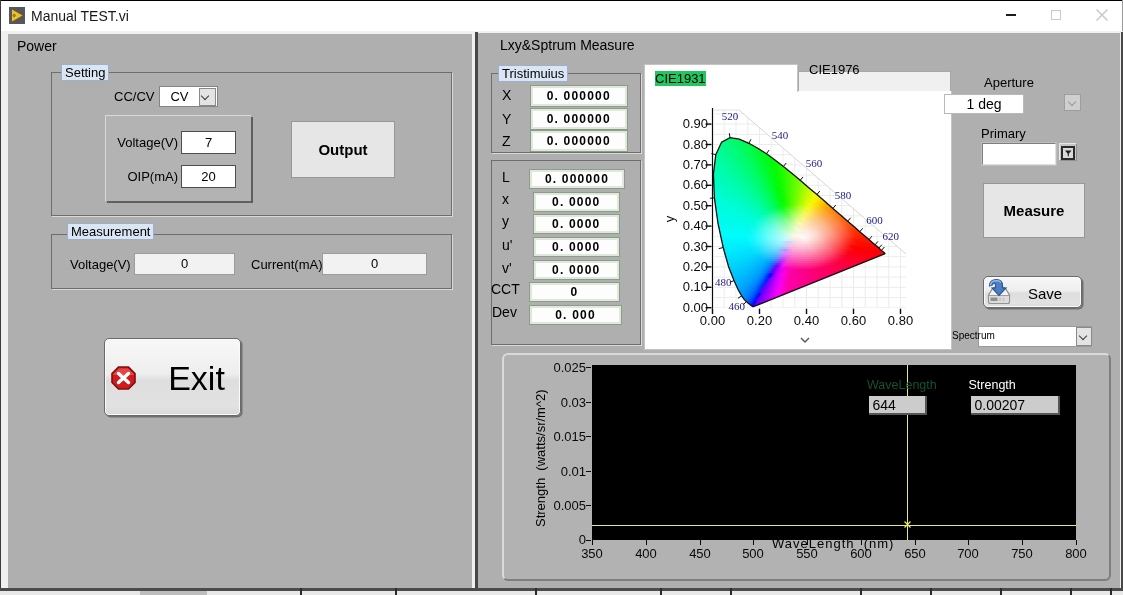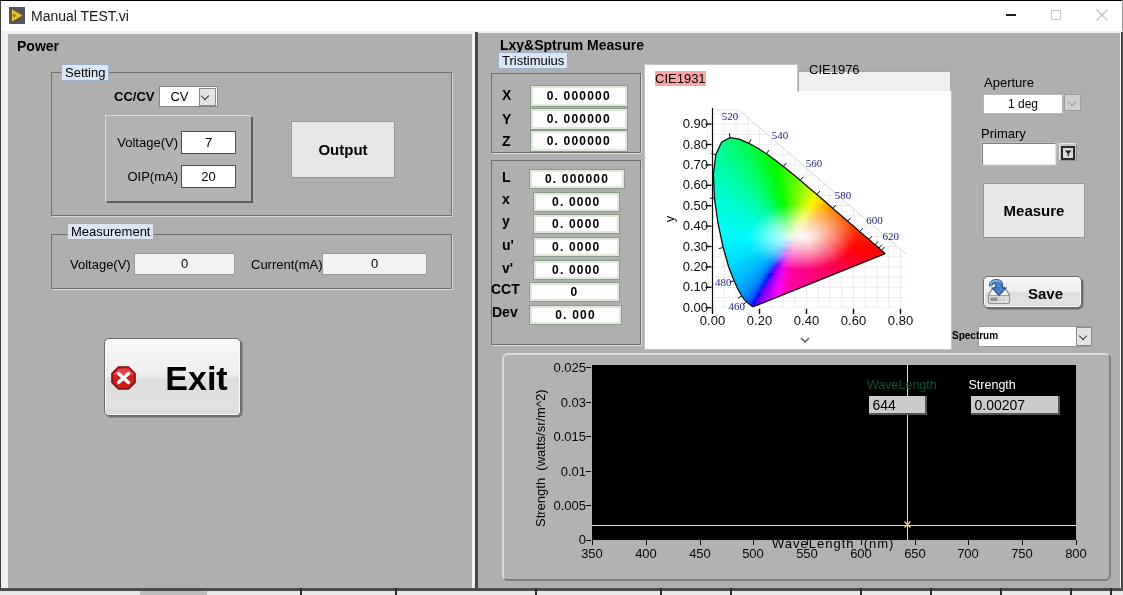--- a/index.html
+++ b/index.html
@@ -1,17 +1,17 @@
 <!DOCTYPE html>
 <html><head><meta charset="utf-8"><style>
 * { margin:0; padding:0; box-sizing:border-box; }
 html,body { width:1123px; height:595px; overflow:hidden; }
 body { font-family:"Liberation Sans", sans-serif; position:relative; background:#f0f0f0; }
 .abs { position:absolute; }
-.b { font-weight:bold; }
+.b { font-weight:normal; }
 .panel { position:absolute; background:#afafaf; }
 .gbox { position:absolute; border:1px solid #6e6e6e; box-shadow:1px 1px 0 rgba(235,235,235,.7); }
 .glabel { position:absolute; background:#dbe6f5; border:1px solid #9ab0cc; font-size:13px; color:#000; padding:0 3px; line-height:15px; }
 .lbl { position:absolute; font-size:13px; color:#000; white-space:nowrap; }
 .wfield { position:absolute; background:#fff; border:1px solid #4e4e4e; font-size:13px; text-align:center; color:#000; }
 .nfield { position:absolute; background:#fdfdfd; border:2px solid #dfe9da; box-shadow:0 0 0 1px #8d9b8d; font-weight:bold; font-size:12px; letter-spacing:1.2px; text-align:center; color:#000; }
 .btn { position:absolute; background:#e6e6e6; border:1px solid #979797; font-weight:bold; font-size:15px; color:#000; display:flex; align-items:center; justify-content:center; }
 .sysbtn { position:absolute; border:1px solid #6a6a6a; border-radius:5px; background:linear-gradient(#f8f8f8 0%,#eeeeee 46%,#dedede 54%,#e2e2e2 88%,#d8d8d8 100%); box-shadow:1.5px 1.5px 0 rgba(60,60,60,.55), inset 0 0 0 1px #fbfbfb; }
 .combo-arrow { position:absolute; background:#d8d8d8; border:1px solid #9a9a9a; }
 .chev { position:absolute; width:6px; height:6px; border-right:1.6px solid #3a3a3a; border-bottom:1.6px solid #3a3a3a; transform:rotate(45deg); }
@@ -86,21 +86,21 @@
   <path d="M7.5 7.5 L17.5 16.5 M17.5 7.5 L7.5 16.5" stroke="#fff" stroke-width="3.4" stroke-linecap="round"></path>
 </svg>
 <div class="abs b" style="left:104px;top:359px;width:137px;text-align:center;font-size:34px;padding-left:48px;">Exit</div>
 
 <div class="abs" style="left:474.5px;top:32px;width:3px;height:556px;background:#474747"></div>
 <div class="panel" style="left:477.5px;top:33px;width:642.5px;height:554.5px;"></div>
 <div class="abs" style="left:1120.5px;top:32px;width:2.5px;height:556px;background:#474747"></div>
 <div class="abs b" style="left:500px;top:37px;font-size:14px;">Lxy&amp;Sptrum Measure</div>
 
 <div class="gbox" style="left:491px;top:73px;width:150px;height:79.5px;"></div>
-<div class="glabel" style="left:498px;top:52px;text-align:center;">Tristimuius</div>
+<div class="glabel" style="left:498px;top:65px;text-align:center;">Tristimuius</div>
 <div class="lbl b" style="left:502px;top:87px;font-size:14px;">X</div>
 <div class="nfield" style="left:530.5px;top:85.5px;width:96.5px;height:20px;line-height:16px;">0. 000000</div>
 <div class="lbl b" style="left:502px;top:110.5px;font-size:14px;">Y</div>
 <div class="nfield" style="left:530.5px;top:108.5px;width:96.5px;height:20px;line-height:16px;">0. 000000</div>
 <div class="lbl b" style="left:502px;top:133px;font-size:14px;">Z</div>
 <div class="nfield" style="left:530.5px;top:130.5px;width:96.5px;height:20px;line-height:16px;">0. 000000</div>
 
 <div class="gbox" style="left:491px;top:160px;width:150px;height:185px;"></div>
 <div class="lbl b" style="left:502px;top:169px;font-size:14px;">L</div>
 <div class="nfield" style="left:530px;top:169.5px;width:94px;height:18px;line-height:14px;">0. 000000</div>
@@ -114,21 +114,21 @@
 <div class="nfield" style="left:533.5px;top:260.5px;width:85.5px;height:18px;line-height:14px;">0. 0000</div>
 <div class="lbl b" style="left:491px;top:281px;font-size:14px;">CCT</div>
 <div class="nfield" style="left:530px;top:283px;width:89px;height:18px;line-height:14px;">0</div>
 <div class="lbl b" style="left:492px;top:304px;font-size:14px;">Dev</div>
 <div class="nfield" style="left:530px;top:306px;width:91px;height:18px;line-height:14px;">0. 000</div>
 
 <div class="abs" style="left:798px;top:70.5px;width:153px;height:21px;background:#f0f0f0;border:1px solid #a8a8a8;border-bottom:none;"></div>
 <div class="abs" style="left:809px;top:62px;font-size:13px;">CIE1976</div>
 <div class="abs" style="left:643.5px;top:91px;width:308px;height:258.5px;background:#fff;border:1px solid #c4c4c4;border-top:none;"></div>
 <div class="abs" style="left:643.5px;top:64px;width:154.5px;height:28px;background:#fff;border:1px solid #c4c4c4;border-bottom:none;"></div>
-<div class="abs" style="left:655px;top:71px;font-size:13px;background:#fca5a5;">CIE1931</div>
+<div class="abs" style="left:655px;top:71px;font-size:13px;background:#22c55e;">CIE1931</div>
 
 <svg class="abs" style="left:644px;top:92px" width="307" height="257" viewBox="644 92 307 257">
 <text x="708" y="311.7" text-anchor="end" font-size="13" fill="#0a0a0a">0.00</text>
 <path d="M705.5 307.7 H711.5" stroke="#0a0a0a" stroke-width="1.4"></path>
 <text x="708" y="291.3" text-anchor="end" font-size="13" fill="#0a0a0a">0.10</text>
 <path d="M705.5 287.3 H711.5" stroke="#0a0a0a" stroke-width="1.4"></path>
 <text x="708" y="270.9" text-anchor="end" font-size="13" fill="#0a0a0a">0.20</text>
 <path d="M705.5 266.9 H711.5" stroke="#0a0a0a" stroke-width="1.4"></path>
 <text x="708" y="250.5" text-anchor="end" font-size="13" fill="#0a0a0a">0.30</text>
 <path d="M705.5 246.5 H711.5" stroke="#0a0a0a" stroke-width="1.4"></path>
@@ -2046,21 +2046,21 @@
 <text x="814" y="166.5" font-family="Liberation Serif, serif" font-size="11" fill="#1c1c80" text-anchor="middle">560</text>
 <text x="843" y="198.5" font-family="Liberation Serif, serif" font-size="11" fill="#1c1c80" text-anchor="middle">580</text>
 <text x="874.6" y="224.3" font-family="Liberation Serif, serif" font-size="11" fill="#1c1c80" text-anchor="middle">600</text>
 <text x="890.7" y="239.5" font-family="Liberation Serif, serif" font-size="11" fill="#1c1c80" text-anchor="middle">620</text>
 <text x="723.2" y="285.5" font-family="Liberation Serif, serif" font-size="11" fill="#1c1c80" text-anchor="middle">480</text>
 <text x="736.8" y="309.5" font-family="Liberation Serif, serif" font-size="11" fill="#1c1c80" text-anchor="middle">460</text>
 <path d="M801 338 l4 4 l4 -4" stroke="#555" stroke-width="1.4" fill="none"></path>
 </svg>
 
 <div class="lbl" style="left:984px;top:75px;">Aperture</div>
-<div class="wfield" style="left:983px;top:94px;width:80px;height:20px;line-height:18px;border-color:#b9b9b9;font-size:12px;text-align:center;">1 deg</div>
+<div class="wfield" style="left:944px;top:94px;width:80px;height:20px;line-height:18px;border-color:#b9b9b9;font-size:14px;text-align:center;">1 deg</div>
 <div class="combo-arrow" style="left:1064px;top:94px;width:17px;height:16.5px;background:#cfcfcf;border-color:#9e9e9e;"></div>
 <div class="chev" style="left:1068.5px;top:99px;border-color:#999;width:6px;height:6px;"></div>
 
 <div class="lbl" style="left:981px;top:126px;">Primary</div>
 <div class="abs" style="left:982px;top:143px;width:74px;height:22px;background:#fff;border:1px solid;border-color:#7e7e7e #e0e0e0 #e0e0e0 #7e7e7e;box-shadow:0 0 0 1px #bdbdbd;"></div>
 <div class="abs" style="left:1059px;top:143px;width:18px;height:18px;background:#c6c6c6;border:1px solid;border-color:#e8e8e8 #909090 #909090 #e8e8e8;"></div>
 <svg class="abs" style="left:1061px;top:145.5px" width="14" height="14">
   <rect x="1" y="1" width="12" height="12" fill="#d9d9d9" stroke="#2a2a2a" stroke-width="2"></rect>
   <path d="M4 4.5 h6.5 l-2.7 3.2 v2.8 l-1.1 -0.4 v-2.4 z" fill="#1e1e1e"></path>
 </svg>

